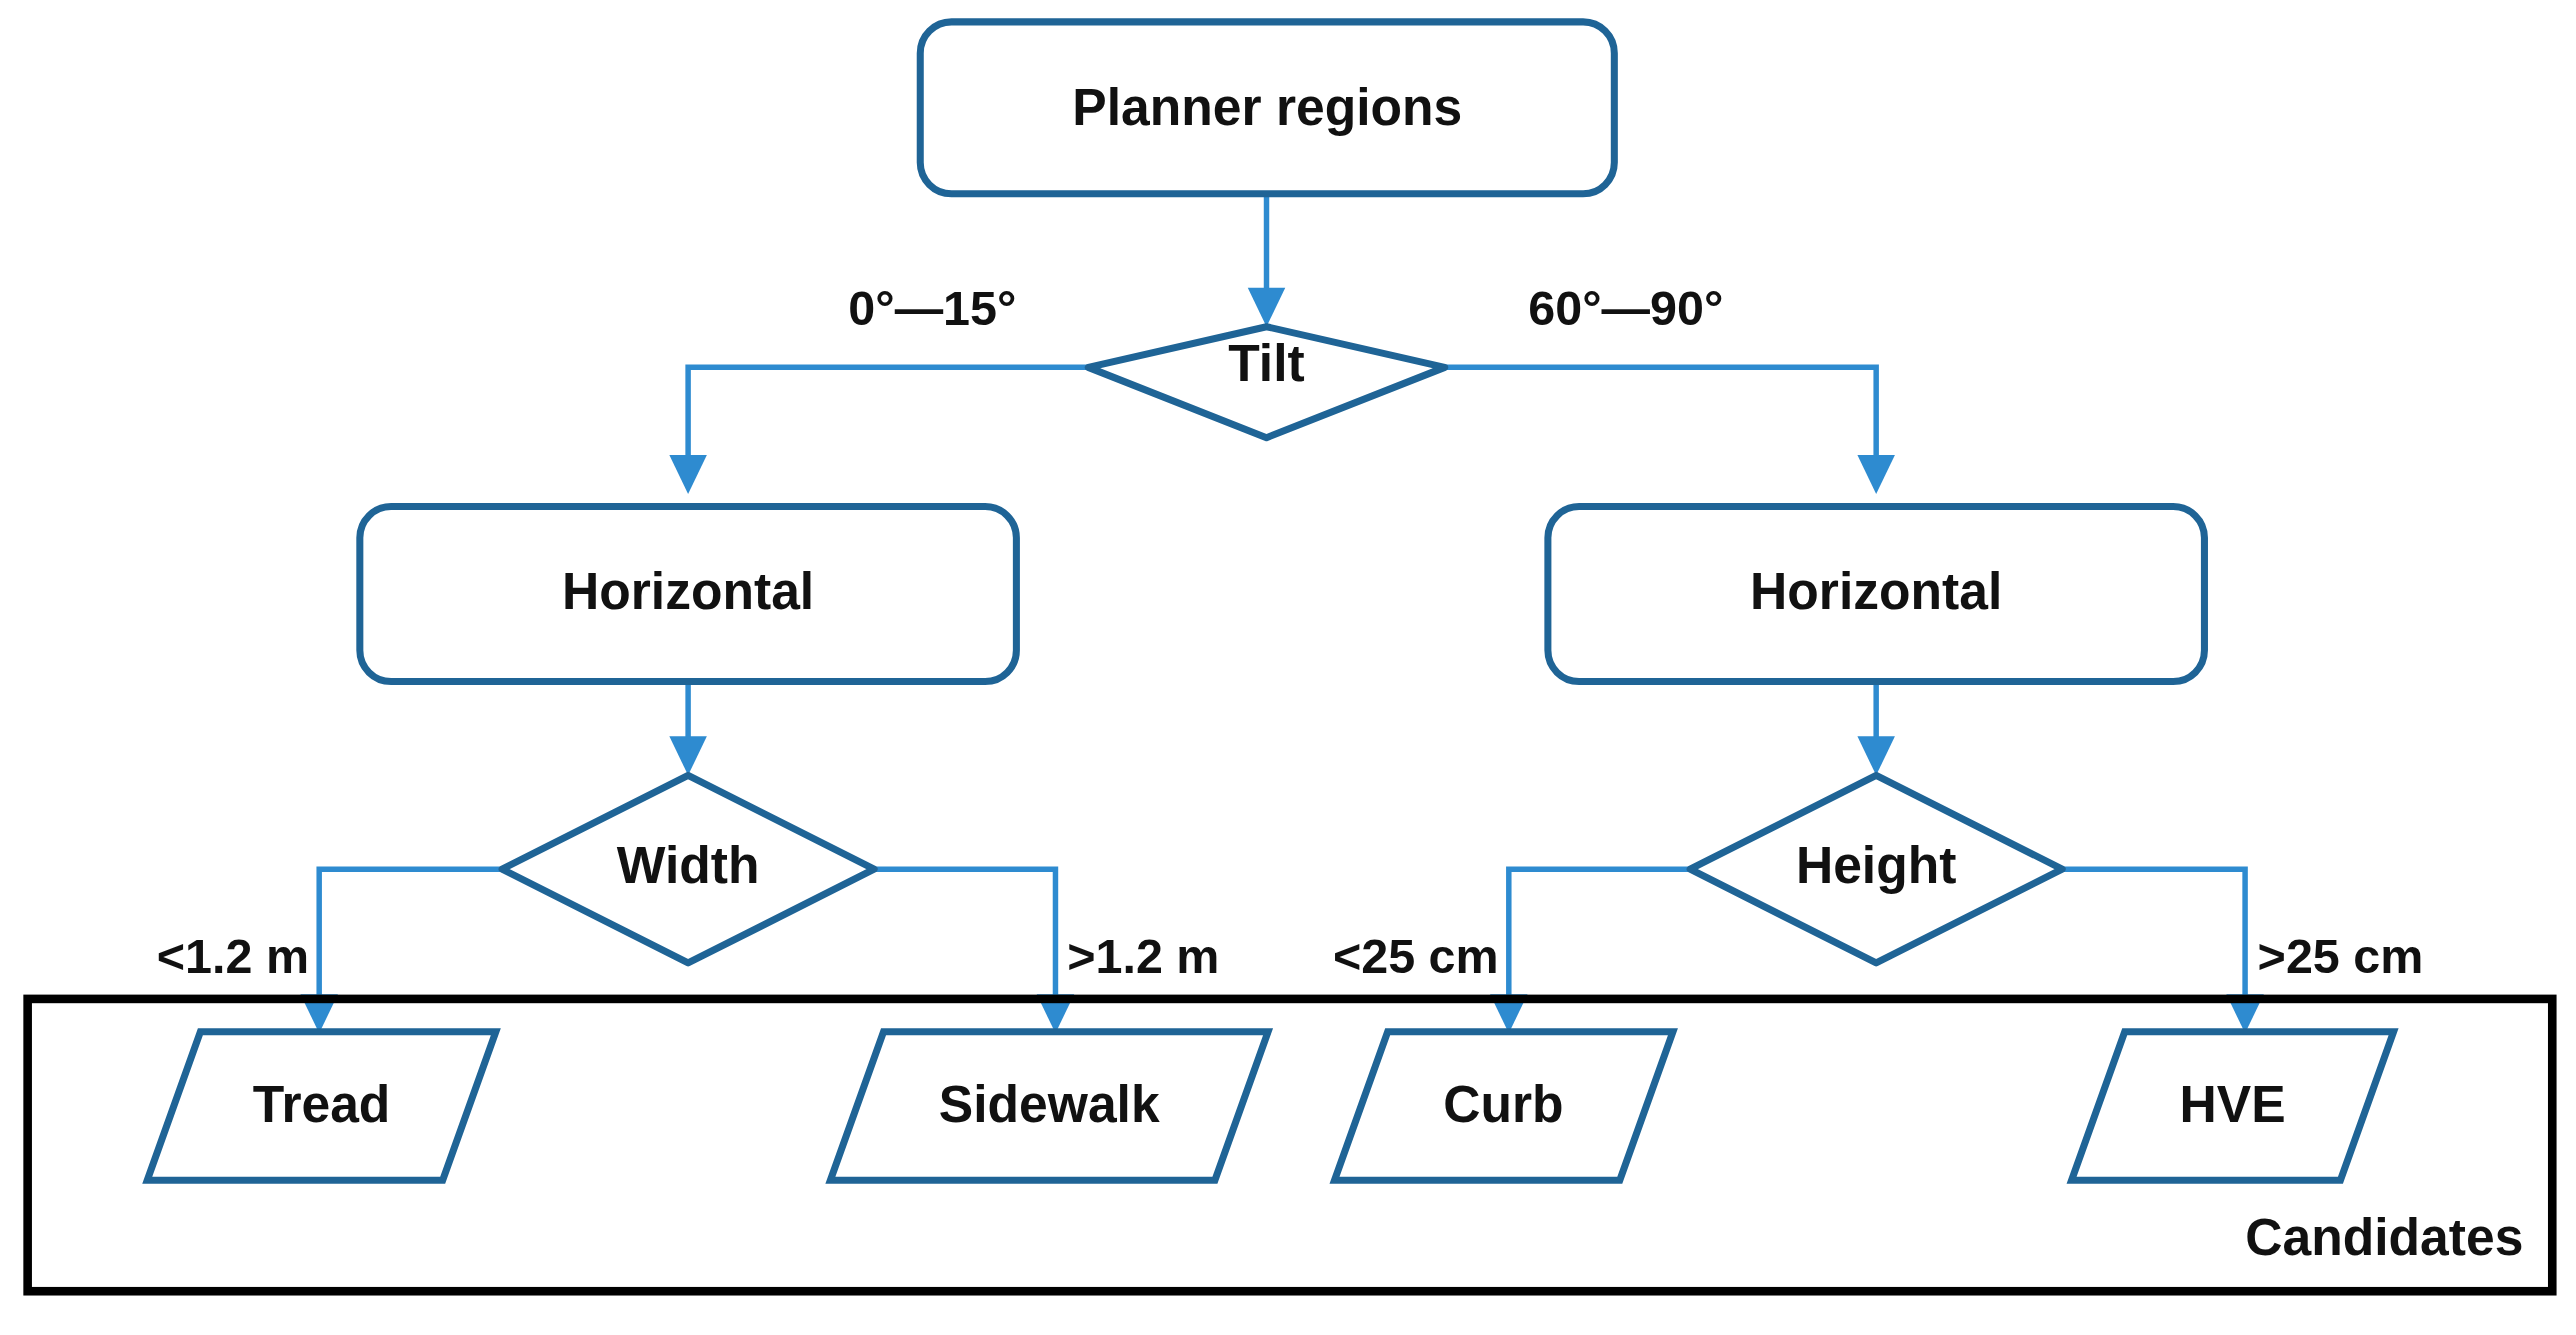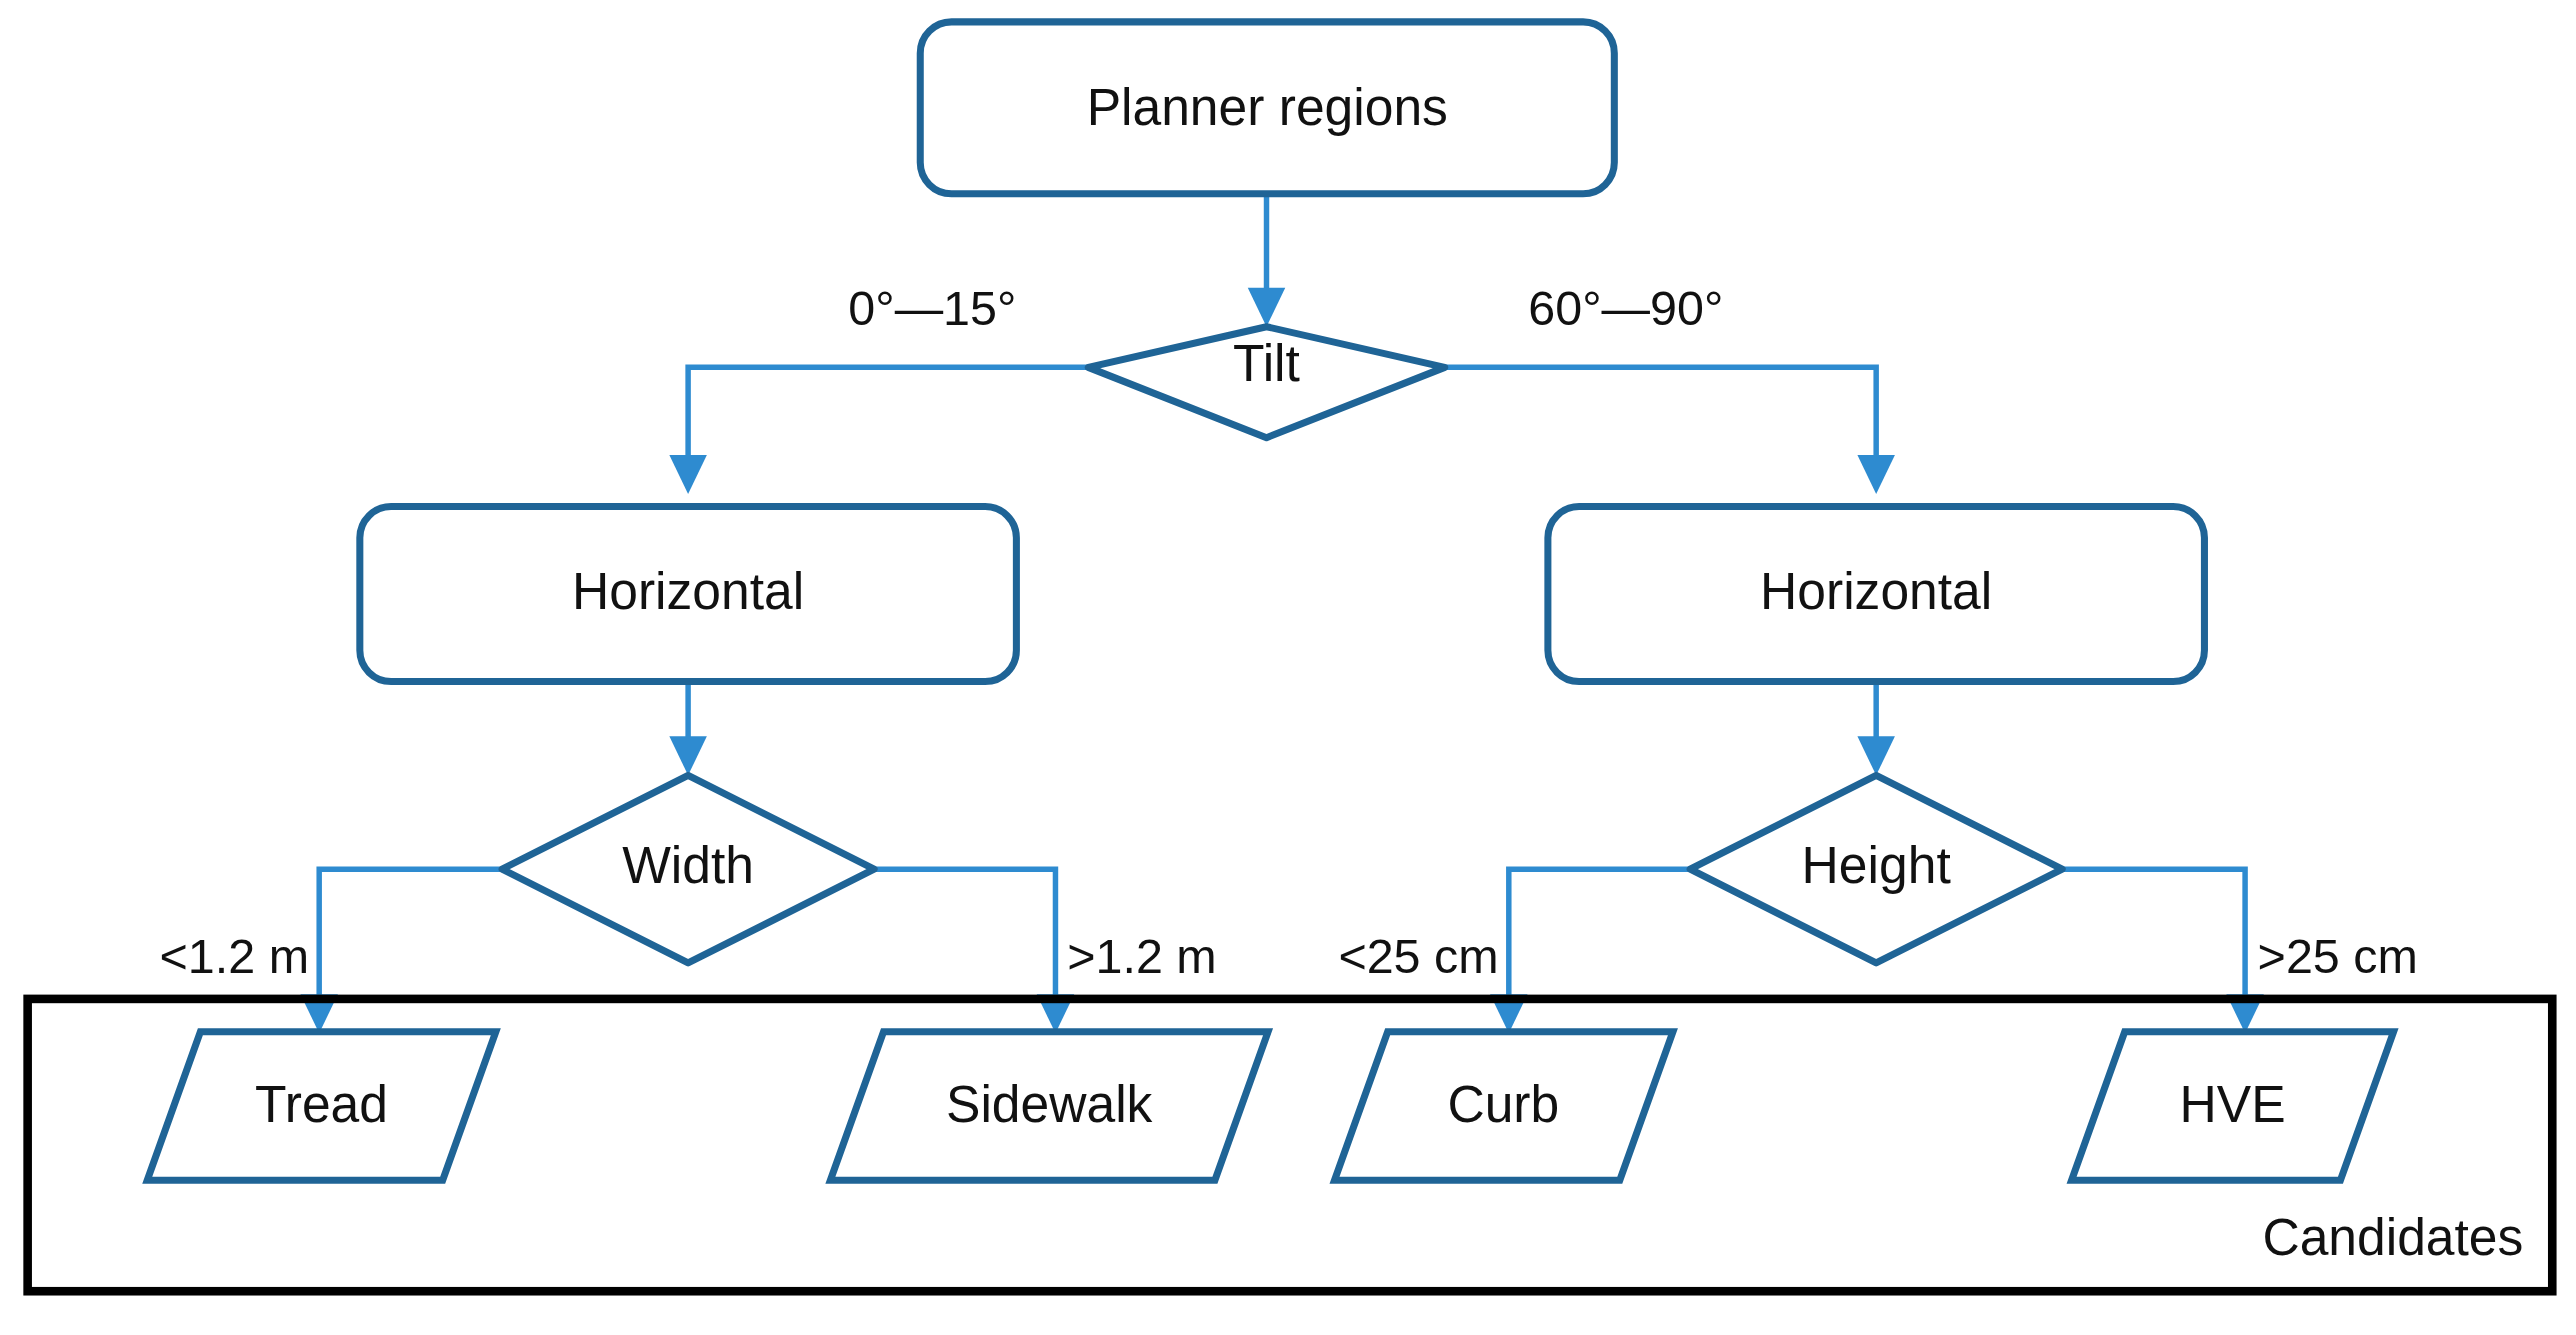--- a/index.html
+++ b/index.html
@@ -7,20 +7,21 @@
     padding: 0;
     background: #ffffff;
   }
   #stage {
     position: relative;
     width: 2576px;
     height: 1335px;
     background: #ffffff;
     overflow: hidden;
     font-family: "Liberation Sans", sans-serif;
+    font-weight: bold;
   }
   #flow {
     position: absolute;
     left: 0;
     top: 0;
     width: 2576px;
     height: 1335px;
     display: block;
   }
   .node-shape {

